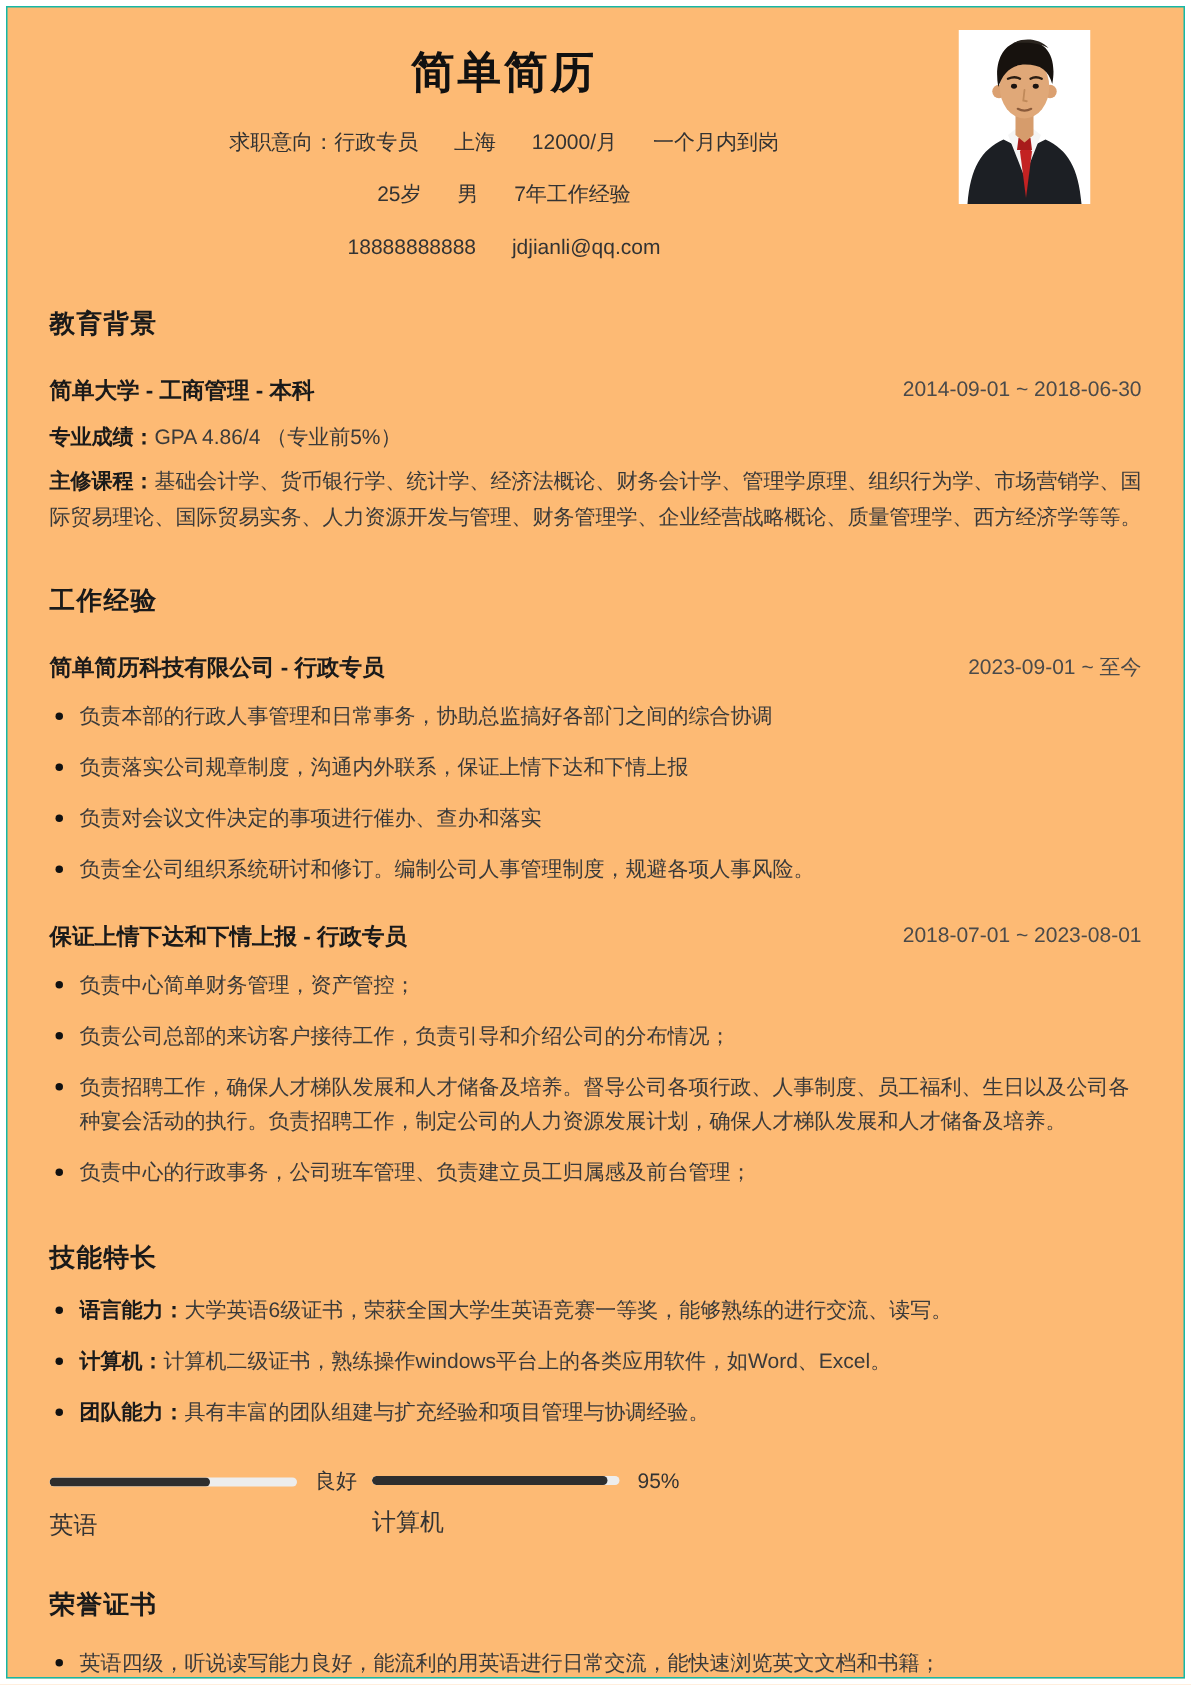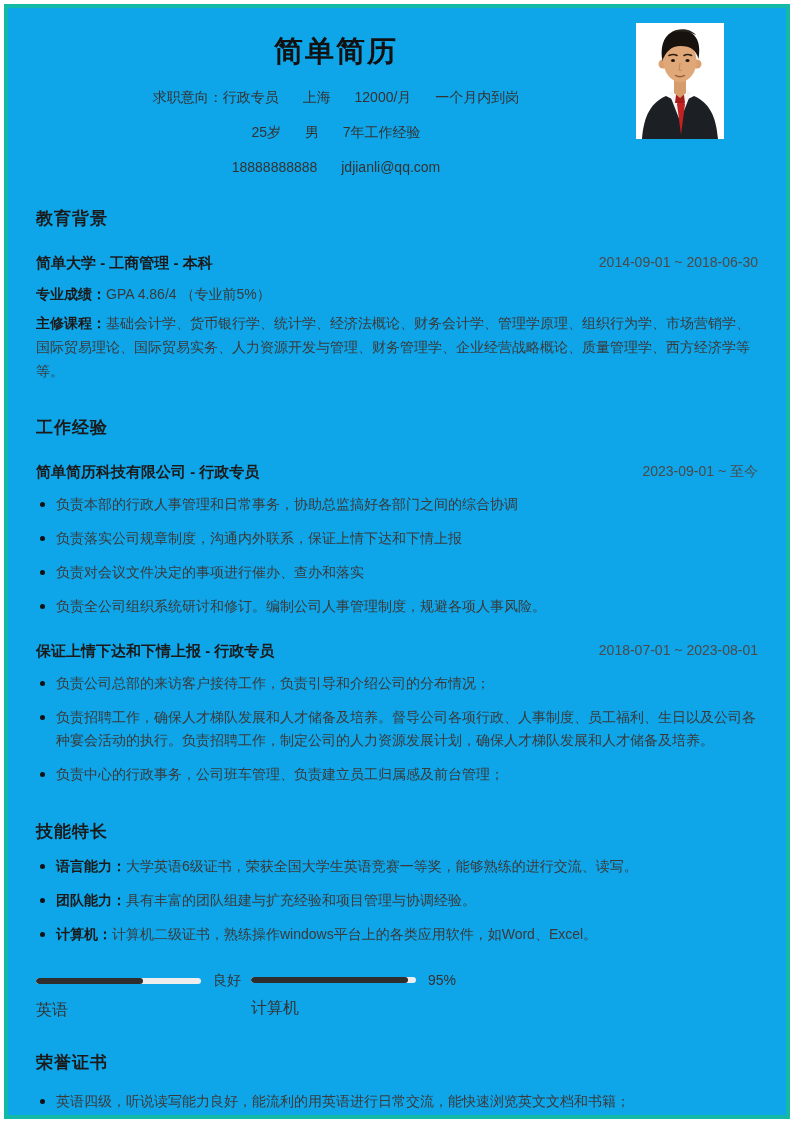--- a/index.html
+++ b/index.html
@@ -6,22 +6,22 @@
   html, body { width: 794px; height: 1123px; background: #ffffff; }
   body {
     font-family: "Liberation Sans", "DejaVu Sans", sans-serif;
     color: #3a3a3a;
     position: relative;
     overflow: hidden;
   }
   .sheet {
     position: absolute;
     top: 4px; left: 4px; right: 4px; bottom: 4px;
-    border: 4px solid #14b8a6;
-    background: #0ea5e9;
+    border: 1px solid #14b8a6;
+    background: #fdba74;
     padding: 10px 28px 20px 28px;
   }
   
   .header { display: flex; align-items: flex-start; }
   .header-left { flex: 1; text-align: center; padding-top: 2px; }
   .resume-title {
     font-size: 29px;
     font-weight: 700;
     color: #111111;
     letter-spacing: 2px;
@@ -173,33 +173,34 @@
         <li>负责全公司组织系统研讨和修订。编制公司人事管理制度，规避各项人事风险。</li>
       </ul>
     </div>
 
     <div>
       <div class="item-head">
         <span class="item-title">保证上情下达和下情上报 - 行政专员</span>
         <span class="item-date">2018-07-01 ~ 2023-08-01</span>
       </div>
       <ul class="bullets">
+        <li>负责中心简单财务管理，资产管控；</li>
         <li>负责公司总部的来访客户接待工作，负责引导和介绍公司的分布情况；</li>
         <li>负责招聘工作，确保人才梯队发展和人才储备及培养。督导公司各项行政、人事制度、员工福利、生日以及公司各种宴会活动的执行。负责招聘工作，制定公司的人力资源发展计划，确保人才梯队发展和人才储备及培养。</li>
         <li>负责中心的行政事务，公司班车管理、负责建立员工归属感及前台管理；</li>
       </ul>
     </div>
   </div>
 
   <div class="sec">
     <div class="section-title" style="margin-top:34px;">技能特长</div>
     <ul class="bullets" style="margin-top:12px;">
       <li><b>语言能力：</b><span>大学英语6级证书，荣获全国大学生英语竞赛一等奖，能够熟练的进行交流、读写。</span></li>
+      <li><b>计算机：</b><span>计算机二级证书，熟练操作windows平台上的各类应用软件，如Word、Excel。</span></li>
       <li><b>团队能力：</b><span>具有丰富的团队组建与扩充经验和项目管理与协调经验。</span></li>
-      <li><b>计算机：</b><span>计算机二级证书，熟练操作windows平台上的各类应用软件，如Word、Excel。</span></li>
     </ul>
     <div class="bars">
       <div class="bar-col">
         <div class="bar-row">
           <div class="bar-track">
             <div class="bar-fill" style="width: 65%;"></div>
           </div>
           <span class="bar-value">良好</span>
         </div>
         <div class="bar-name">英语</div>

